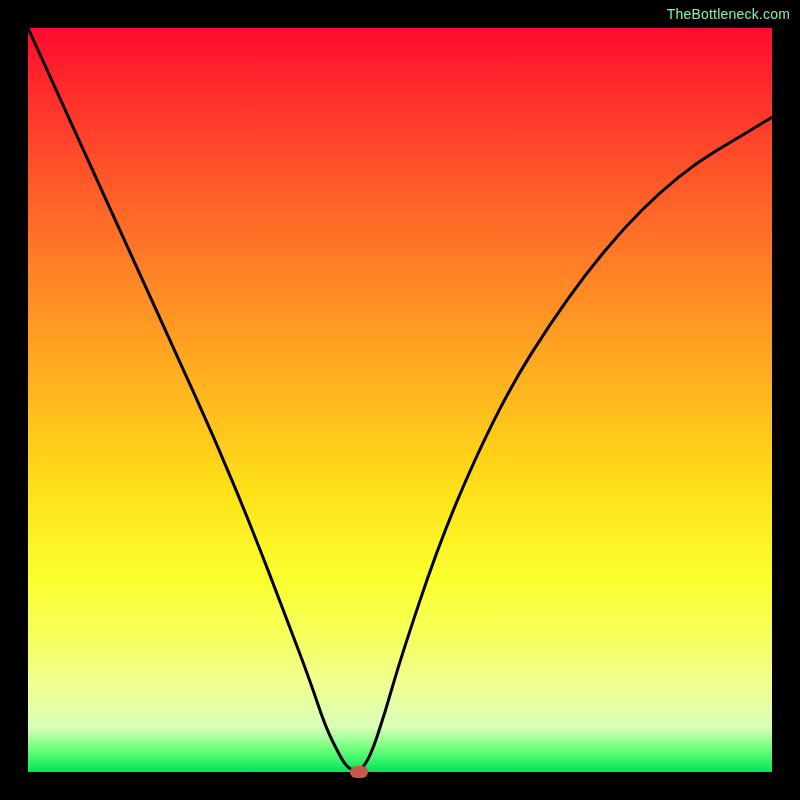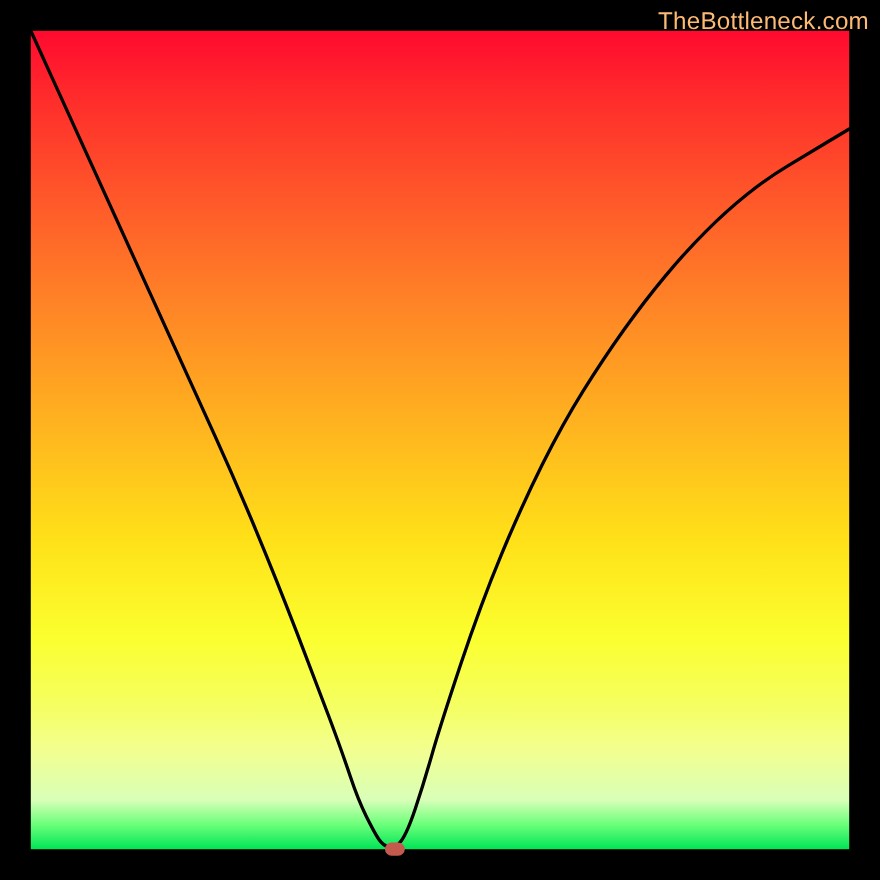--- a/index.html
+++ b/index.html
@@ -38,22 +38,22 @@
       #f2ff90 88%,
       #d8ffb8 94%,
       #6bff7a 97%,
       #00e457 100%
     );
   }
   .watermark {
     position: absolute;
     top: 6px;
     right: 10px;
-    color: #fdba74;
-    font-size: 22px;
+    color: #86efac;
+    font-size: 14px;
     letter-spacing: 0.2px;
     z-index: 5;
   }
   svg.curve {
     position: absolute;
     top: 0;
     left: 0;
     width: 744px;
     height: 744px;
     overflow: visible;

